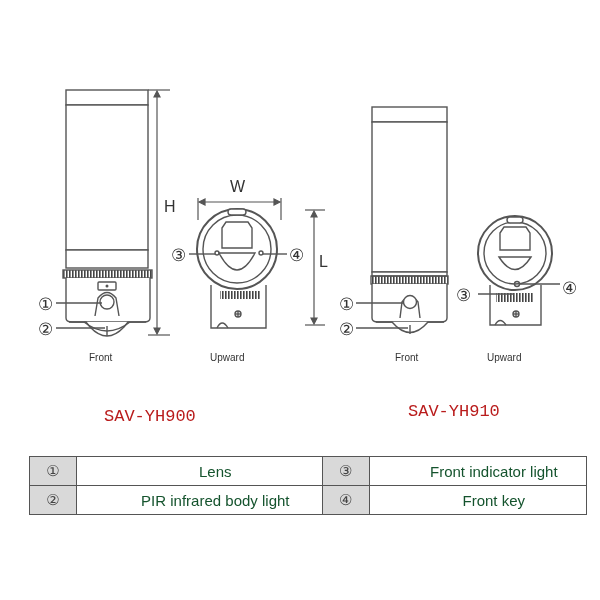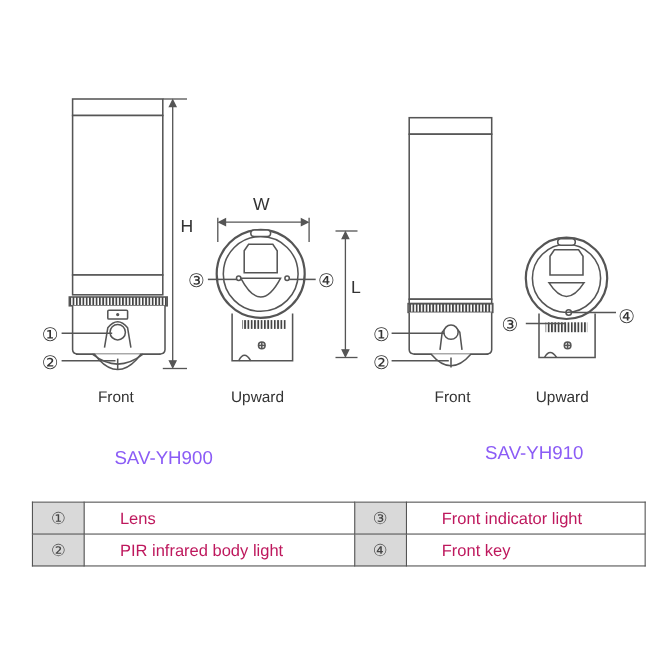--- a/index.html
+++ b/index.html
@@ -1,25 +1,25 @@
 <!DOCTYPE html>
 <html><head>
 <meta charset="utf-8">
 <style>
   html, body { margin:0; padding:0; background:#ffffff; }
   body { width:600px; height:600px; position:relative; overflow:hidden; font-family:"Liberation Sans", sans-serif; color:#333; }
   svg.diagram { position:absolute; left:0; top:0; }
   .lbl { position:absolute; font-family:"Liberation Sans", sans-serif; color:#333; }
-  .view-label { font-size:14px; }
+  .view-label { font-size:10px; }
   .dim-label { font-size:16px; }
-  .model { position:absolute; font-family:Liberation Sans, sans-serif; font-size:17px; color:#8b5cf6; }
+  .model { position:absolute; font-family:Liberation Mono, monospace; font-size:17px; color:#b91c1c; }
   table.legend { position:absolute; left:29px; top:456px; width:558px; border-collapse:collapse; font-size:15px; }
   table.legend td { border:1.5px solid #555; height:28px; padding:0; }
   table.legend td.num { width:46px; background:#d9d9d9; text-align:center; color:#444; font-size:15px; }
-  table.legend td.txt { padding-left:32px; color:#be185d; }
+  table.legend td.txt { padding-left:32px; color:#14532d;text-align:center; }
 </style>
 </head>
 <body>
 
 <svg class="diagram" width="600" height="600" viewBox="0 0 600 600">
   <defs>
     <pattern id="ribs" width="3" height="10" patternUnits="userSpaceOnUse">
       <rect x="0" y="0" width="1.6" height="10" fill="#444"></rect>
     </pattern>
   </defs>
@@ -131,21 +131,21 @@
 <span class="lbl view-label" style="left:210px; top:352px;">Upward</span>
 <span class="model" style="left:104px; top:407px;">SAV-YH900</span>
 
 <span class="lbl" style="left:339px; top:294px; font-size:17px;">①</span>
 <span class="lbl" style="left:339px; top:319px; font-size:17px;">②</span>
 <span class="lbl" style="left:456px; top:285px; font-size:17px;">③</span>
 <span class="lbl" style="left:562px; top:278px; font-size:17px;">④</span>
 
 <span class="lbl view-label" style="left:395px; top:352px;">Front</span>
 <span class="lbl view-label" style="left:487px; top:352px;">Upward</span>
-<span class="model" style="left:408px; top:402px;margin-left:33px;">SAV-YH910</span>
+<span class="model" style="left:408px; top:402px;">SAV-YH910</span>
 
 <table class="legend">
   <tbody>
       <tr>
     <td class="num">①</td>
     <td class="txt">Lens</td>
     <td class="num">③</td>
     <td class="txt">Front indicator light</td>
   </tr>
   <tr>

